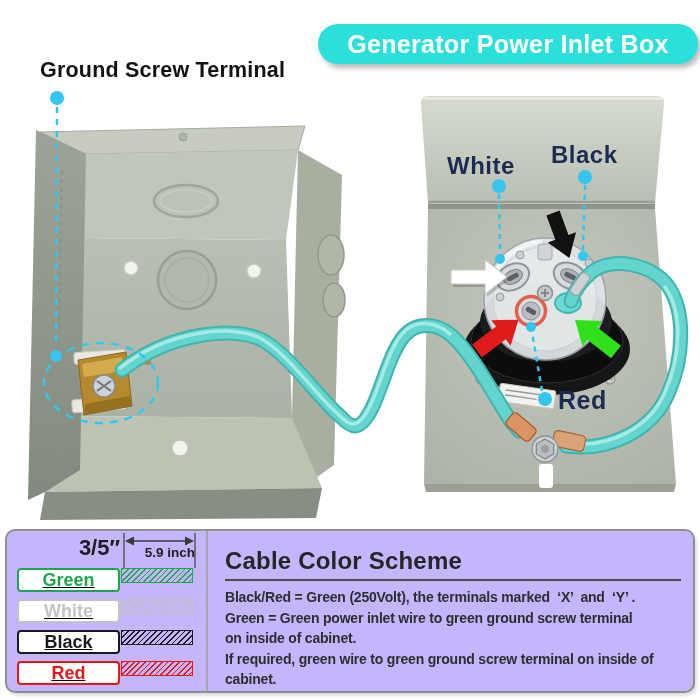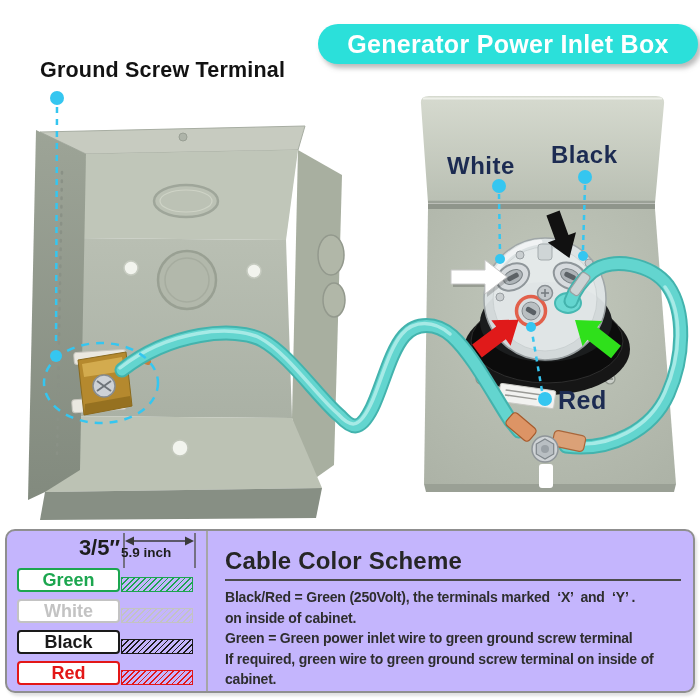--- a/index.html
+++ b/index.html
@@ -19,24 +19,24 @@
   .lbl-red   { left:558px; top:386px; font-size:25px; }
 
   .legend-panel { position:absolute; left:5px; top:529px; width:690px; height:164px;
                   border:2px solid #8f8f8f; border-radius:10px; background:#c4b5fd;
                   box-shadow:2px 3px 3px rgba(0,0,0,.12); }
   .legend-left { position:absolute; left:0; top:0; bottom:0; width:201px; border-right:2px solid #a6a6a6; }
   .width-label { position:absolute; left:0; top:4px; width:113px; text-align:right;
                  font-size:22px; font-weight:bold; color:#1d1d1d; }
   .measure { position:absolute; left:114px; top:1px; width:78px; height:38px; }
   .measure svg { position:absolute; left:0; top:0; }
-  .inch-label { position:absolute; left:0; right:4px; top:13px; text-align:left;
+  .inch-label { position:absolute; left:0; right:4px; top:13px; text-align:right;
                 font-size:13.5px; font-weight:bold; color:#1d1d1d; }
   .rows { position:absolute; left:10px; top:37px; display:flex; flex-direction:column; gap:7px; }
-  .legend-row { display:flex; align-items:flex-end; }
+  .legend-row { display:flex; align-items:flex-start;text-decoration:underline; }
   .chip { width:103px; height:24px; border:2px solid #000; border-radius:4px; background:#fff;
           display:flex; align-items:center; justify-content:center;
           font-size:18px; font-weight:bold; }
   .hatch { width:72px; height:15px; margin-left:1px; border:1px solid var(--c,#333);
            background:repeating-linear-gradient(135deg, var(--c,#333) 0 1.2px, rgba(255,255,255,0) 1.2px 4px); }
 
   .legend-right { position:absolute; left:203px; right:0; top:0; bottom:0; padding:16px 10px 0 15px; }
   .scheme-title { font-size:24px; font-weight:bold; color:#262626; letter-spacing:.2px; }
   .scheme-rule { border:none; border-top:2px solid #4c4c4c; margin:4px 2px 6px 0; }
   .scheme-line { font-size:14px; font-weight:bold; color:#2e2e2e; line-height:20.6px;
@@ -265,18 +265,18 @@
         <div class="legend-row">
           <div class="chip" style="border-color: rgb(227, 23, 23); color: rgb(227, 23, 23);">Red</div>
           <div class="hatch" style="--c: #E31717;"></div>
         </div>
       </div>
     </div>
     <div class="legend-right">
       <div class="scheme-title">Cable Color Scheme</div>
       <hr class="scheme-rule">
       <div class="scheme-line">Black/Red = Green (250Volt), the terminals marked  ‘X’  and  ‘Y’ .</div>
+      <div class="scheme-line">Green = Green power inlet wire to green ground screw terminal</div>
       <div class="scheme-line">on inside of cabinet.</div>
-      <div class="scheme-line">Green = Green power inlet wire to green ground screw terminal</div>
       <div class="scheme-line">If required, green wire to green ground screw terminal on inside of cabinet.</div>
     </div>
   </div>
 </div>
 
 </body></html>

